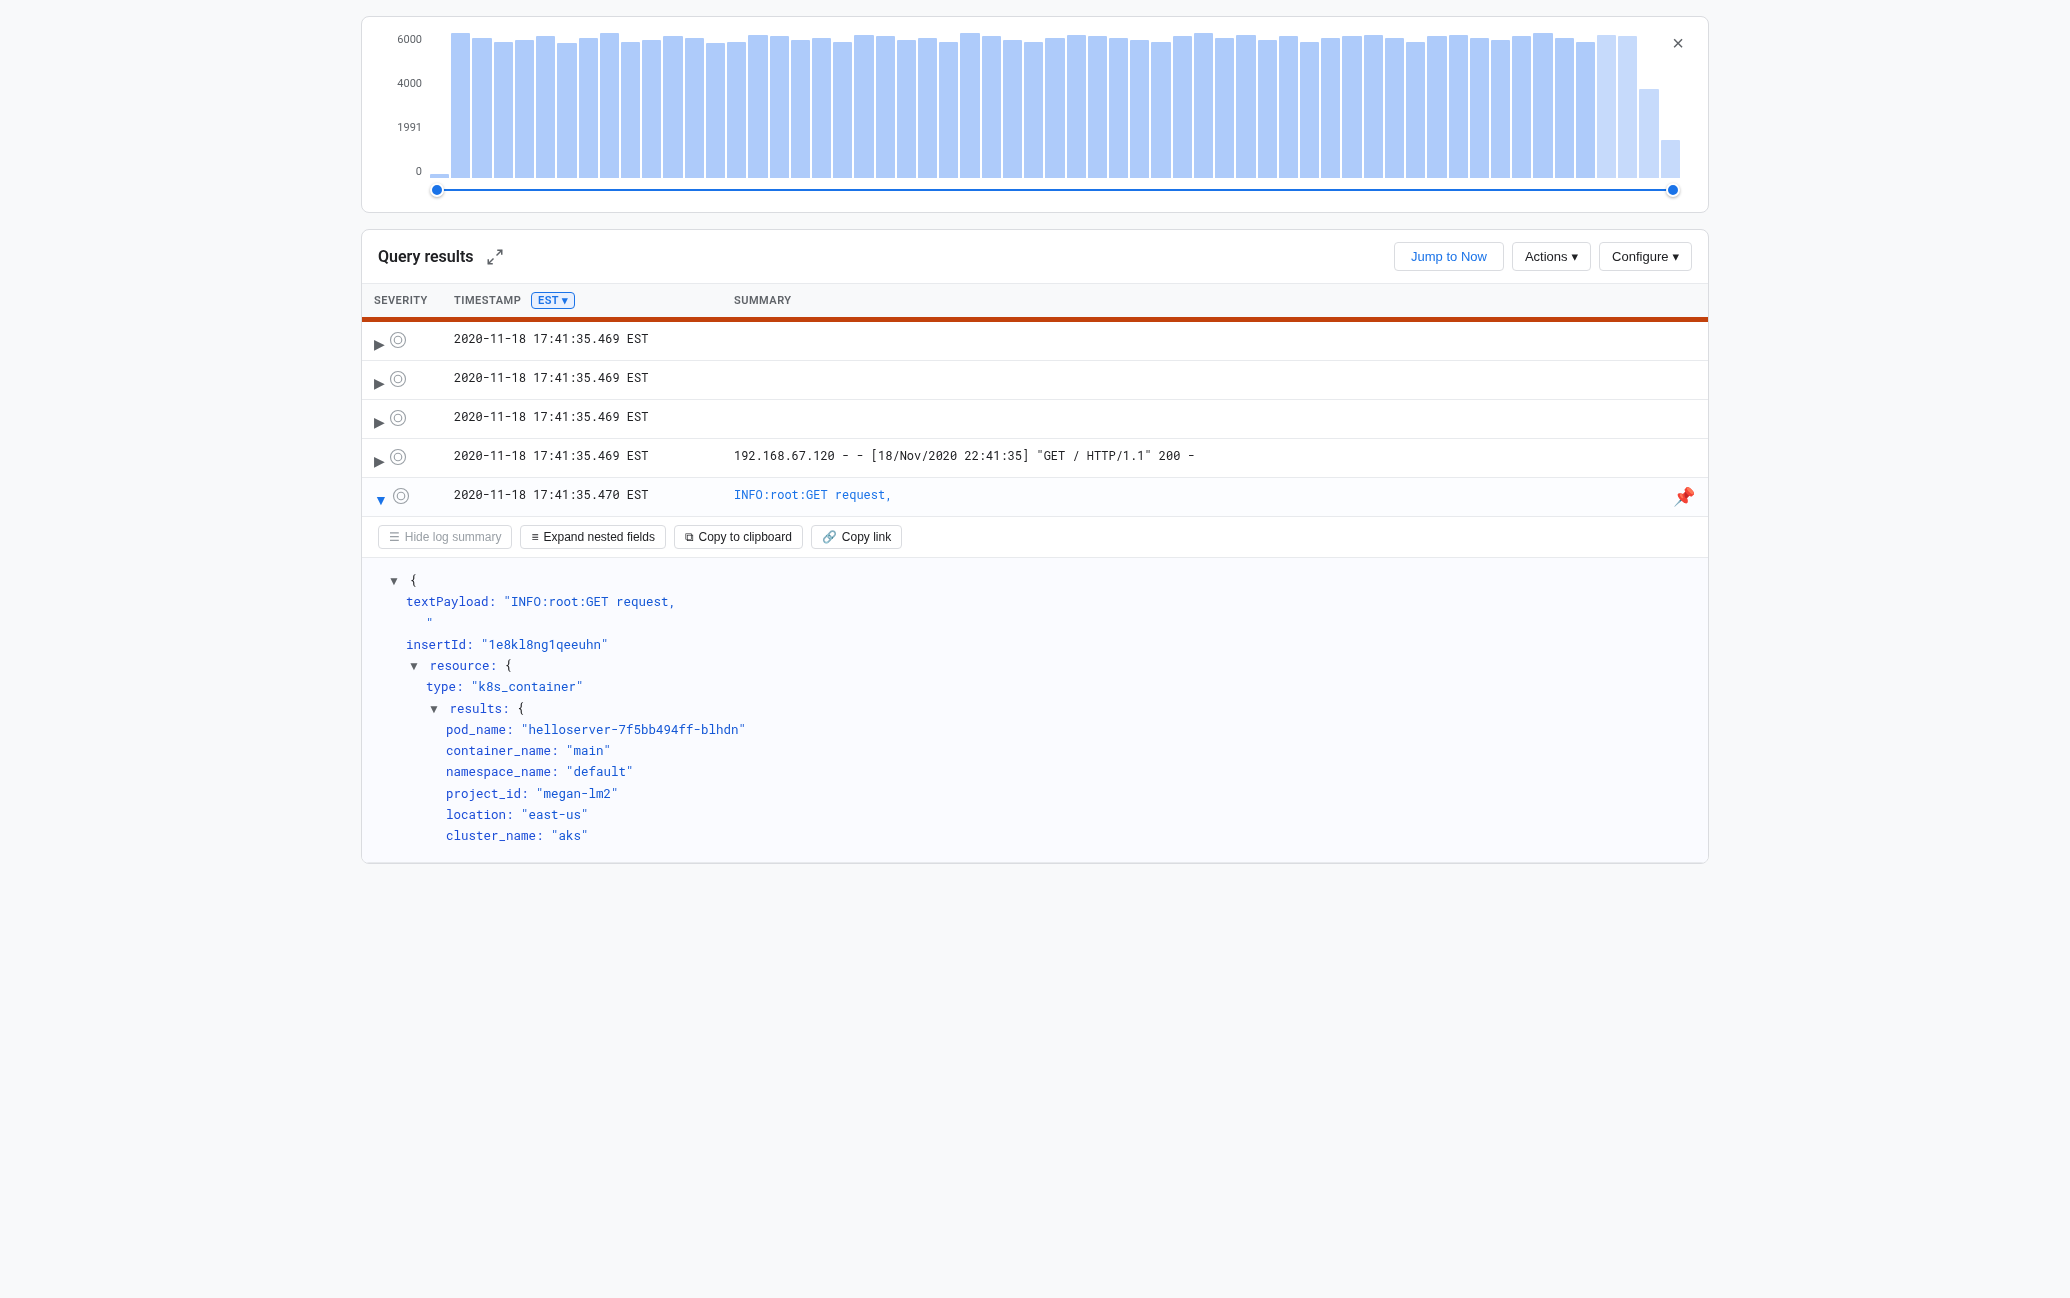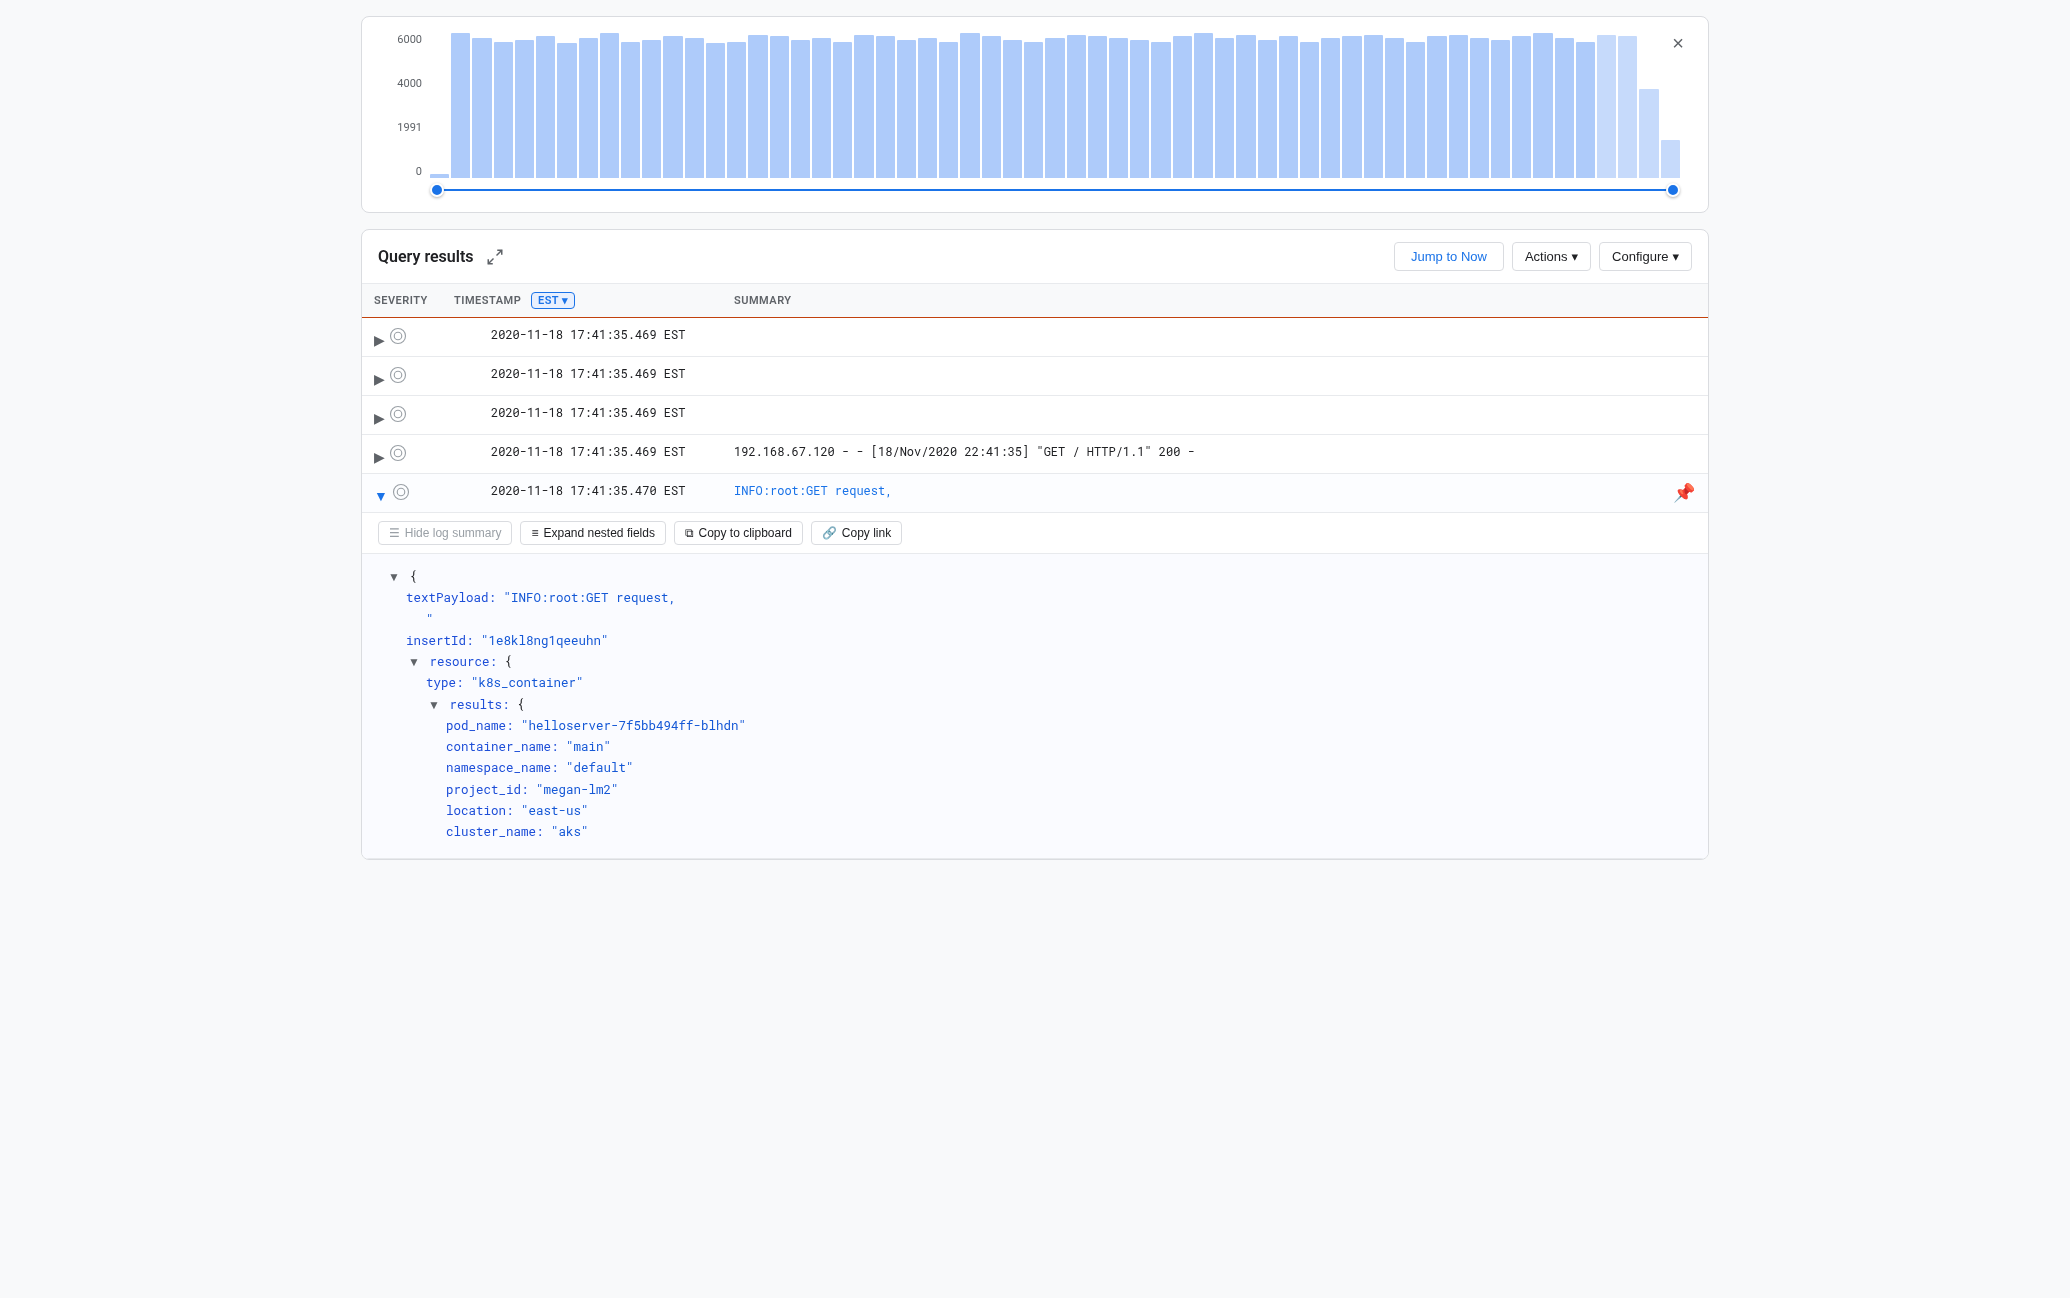--- a/index.html
+++ b/index.html
@@ -209,21 +209,21 @@
     }
 
     
     .results-table {
       width: 100%;
       border-collapse: collapse;
     }
 
     .table-header-row {
       background: #f8f9fa;
-      border-bottom: 1px solid #c2410c;
+      border-bottom: 5px solid #c2410c;
     }
 
     .th {
       padding: 8px 12px;
       font-size: 11px;
       font-weight: 600;
       color: #5f6368;
       text-align: left;
       letter-spacing: 0.5px;
       text-transform: uppercase;
@@ -274,21 +274,20 @@
       justify-content: center;
       width: 20px;
       height: 20px;
       color: #9aa0a6;
     }
 
     .timestamp-text {
       font-family: 'Roboto Mono', monospace;
       font-size: 12px;
       color: #202124;
-      margin-left: 37px;
     }
 
     .summary-text {
       font-family: 'Roboto Mono', monospace;
       font-size: 12px;
       color: #202124;
     }
 
     .summary-blue {
       color: #1a73e8;

